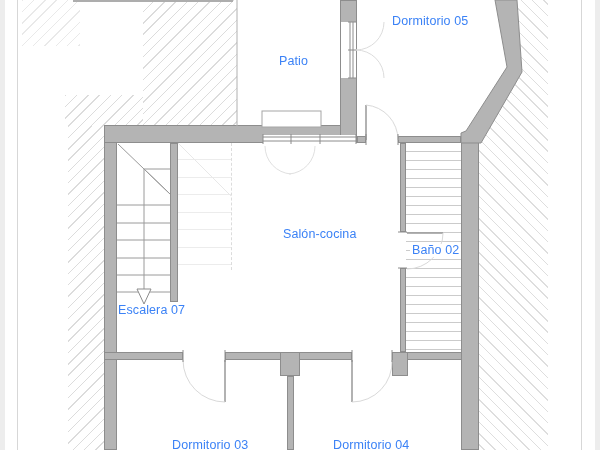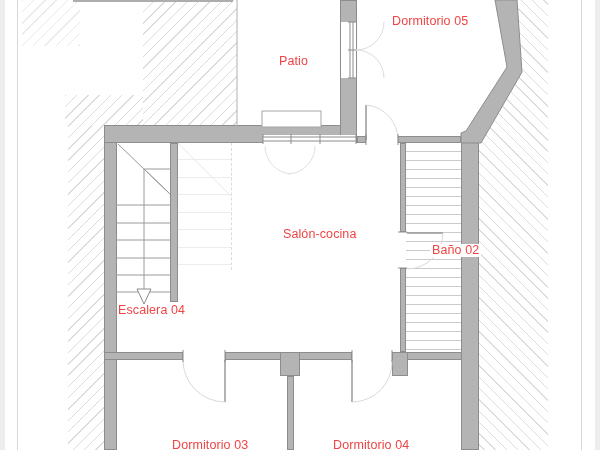--- a/index.html
+++ b/index.html
@@ -23,21 +23,21 @@
     position:absolute;left:178px;top:143px;width:53px;height:127px;
     background:repeating-linear-gradient(to bottom,transparent 0 16.5px,#ececec 16.5px 17.5px);
     border-right:1px dashed #dcdcdc;
   }
   .tile-lines{
     position:absolute;left:406px;top:143px;width:55px;height:209px;
     background:repeating-linear-gradient(to bottom,transparent 0 8px,#cbcbcb 8px 9px);
   }
   .linework{position:absolute;left:0;top:0;}
   .room-label{
-    position:absolute;font-size:12.5px;line-height:13px;color:#ef4444;
+    position:absolute;font-size:12.5px;line-height:13px;color:#3b82f6;
     white-space:nowrap;letter-spacing:.1px;
   }
   .label-bg{background:#ffffff;padding:0 2px;}
 </style>
 </head>
 <body>
 
 <div class="sheet">
 
   <div class="edge-strip" style="left:0;width:5px;"></div>
@@ -151,18 +151,18 @@
     </g>
 
     <g>
       <line x1="178" y1="143" x2="231" y2="196" stroke="#e8e8e8" stroke-width="1"></line>
     </g>
   </svg>
 
   <div class="room-label" style="left:279px;top:55px;">Patio</div>
   <div class="room-label" style="left:392px;top:15px;">Dormitorio 05</div>
   <div class="room-label" style="left:283px;top:228px;">Salón-cocina</div>
-  <div class="room-label label-bg" style="left:410px;top:244px;margin-left:20px;">Baño 02</div>
-  <div class="room-label" style="left:118px;top:304px;">Escalera 04</div>
+  <div class="room-label label-bg" style="left:410px;top:244px;">Baño 02</div>
+  <div class="room-label" style="left:118px;top:304px;">Escalera 07</div>
   <div class="room-label" style="left:172px;top:439px;">Dormitorio 03</div>
   <div class="room-label" style="left:333px;top:439px;">Dormitorio 04</div>
 
 </div>
 
 </body></html>

